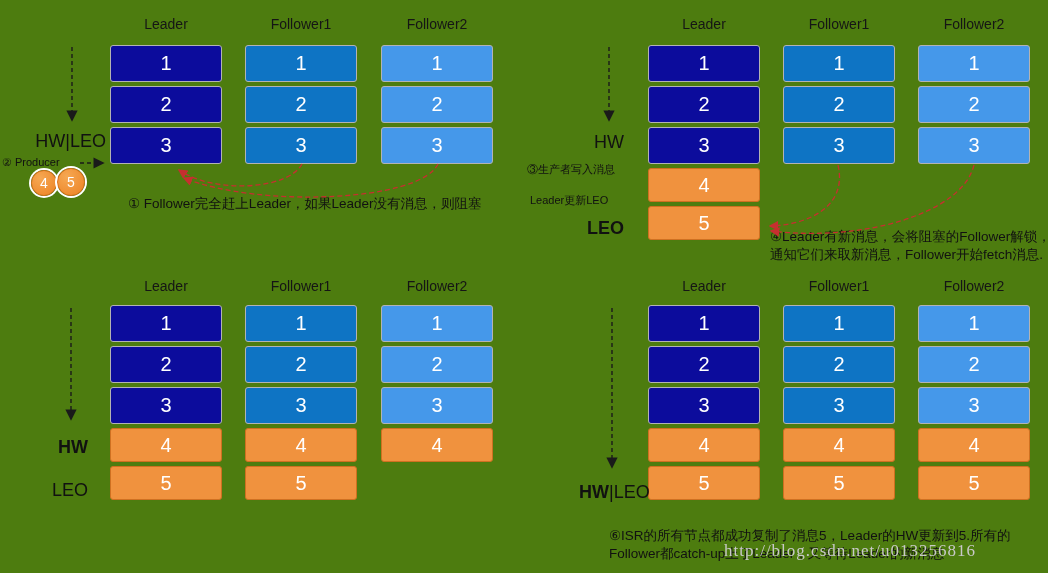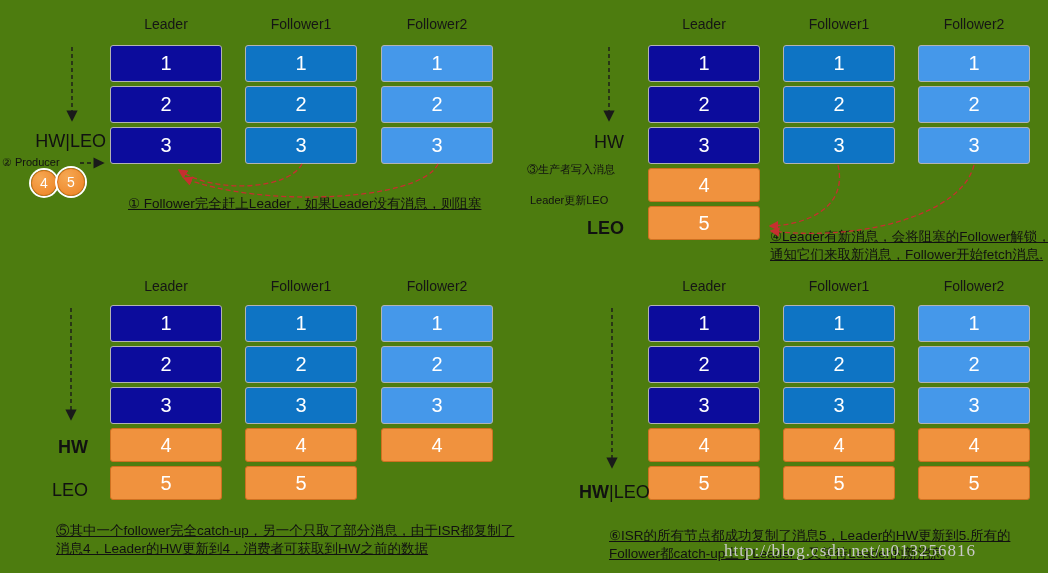--- a/index.html
+++ b/index.html
@@ -15,21 +15,21 @@
   .blk { height: 37px; border-radius: 3px; display: flex; align-items: center; justify-content: center;
          color: #fff; font-size: 20px; border: 1px solid #b3b3b3; }
   .c-l  { background: #0c0c9c; }
   .c-f1 { background: #0e74c4; }
   .c-f2 { background: #4598ea; }
   .c-o  { background: #f0923e; border: 1px solid #cf7021; height: 34px; }
   .lbl { position: absolute; font-size: 18px; color: #111; white-space: nowrap; }
   .ralign { text-align: right; }
   .bold { font-weight: bold; }
   .small { font-size: 11px; }
-  .cap { position: absolute; font-size: 13.5px; color: #111; line-height: 17.5px; text-decoration: underline; }
+  .cap { position: absolute; font-size: 13.5px; color: #111; line-height: 17.5px; }
   .nowrap { white-space: nowrap; }
   .circ { position: absolute; border-radius: 50%;
           background: radial-gradient(circle at 35% 30%, #f6a853, #ec8223);
           border: 1px solid #d9701c; box-shadow: 0 0 0 2px #fff;
           color: #fff; display: flex; align-items: center; justify-content: center; font-size: 14px; }
   .wm { position: absolute; left: 716px; top: 541px; font-family: "Liberation Serif", serif;
         font-size: 17px; color: #c9c9c9; letter-spacing: 1px; margin-left: 8px; }
   svg.arrows { position: absolute; left: 0; top: 0; pointer-events: none; }
   .pb { stroke: #1a1a1a; stroke-width: 1.4; fill: none; stroke-dasharray: 4 3; }
   .pr { stroke: #c62f2f; stroke-width: 1.3; fill: none; stroke-dasharray: 5 3; }
@@ -118,21 +118,20 @@
     </div>
     <div class="col" style="left:381px;top:35px">
       <div class="blk c-f2">1</div>
       <div class="blk c-f2">2</div>
       <div class="blk c-f2">3</div>
       <div class="blk c-o">4</div>
     </div>
 
     <div class="lbl ralign bold" style="left:18px;top:167px;width:70px">HW</div>
     <div class="lbl ralign" style="left:18px;top:210px;width:70px">LEO</div>
-    <div class="cap" style="left:56px;top:252px;width:470px">⑤其中一个follower完全catch-up，另一个只取了部分消息，由于ISR都复制了消息4，Leader的HW更新到4，消费者可获取到HW之前的数据</div>
   </div>
 
   <div class="quad q4">
     <div class="ttl" style="left:124px;top:8px">Leader</div>
     <div class="ttl" style="left:259px;top:8px">Follower1</div>
     <div class="ttl" style="left:394px;top:8px">Follower2</div>
 
     <div class="col" style="left:124px;top:35px">
       <div class="blk c-l">1</div>
       <div class="blk c-l">2</div>

